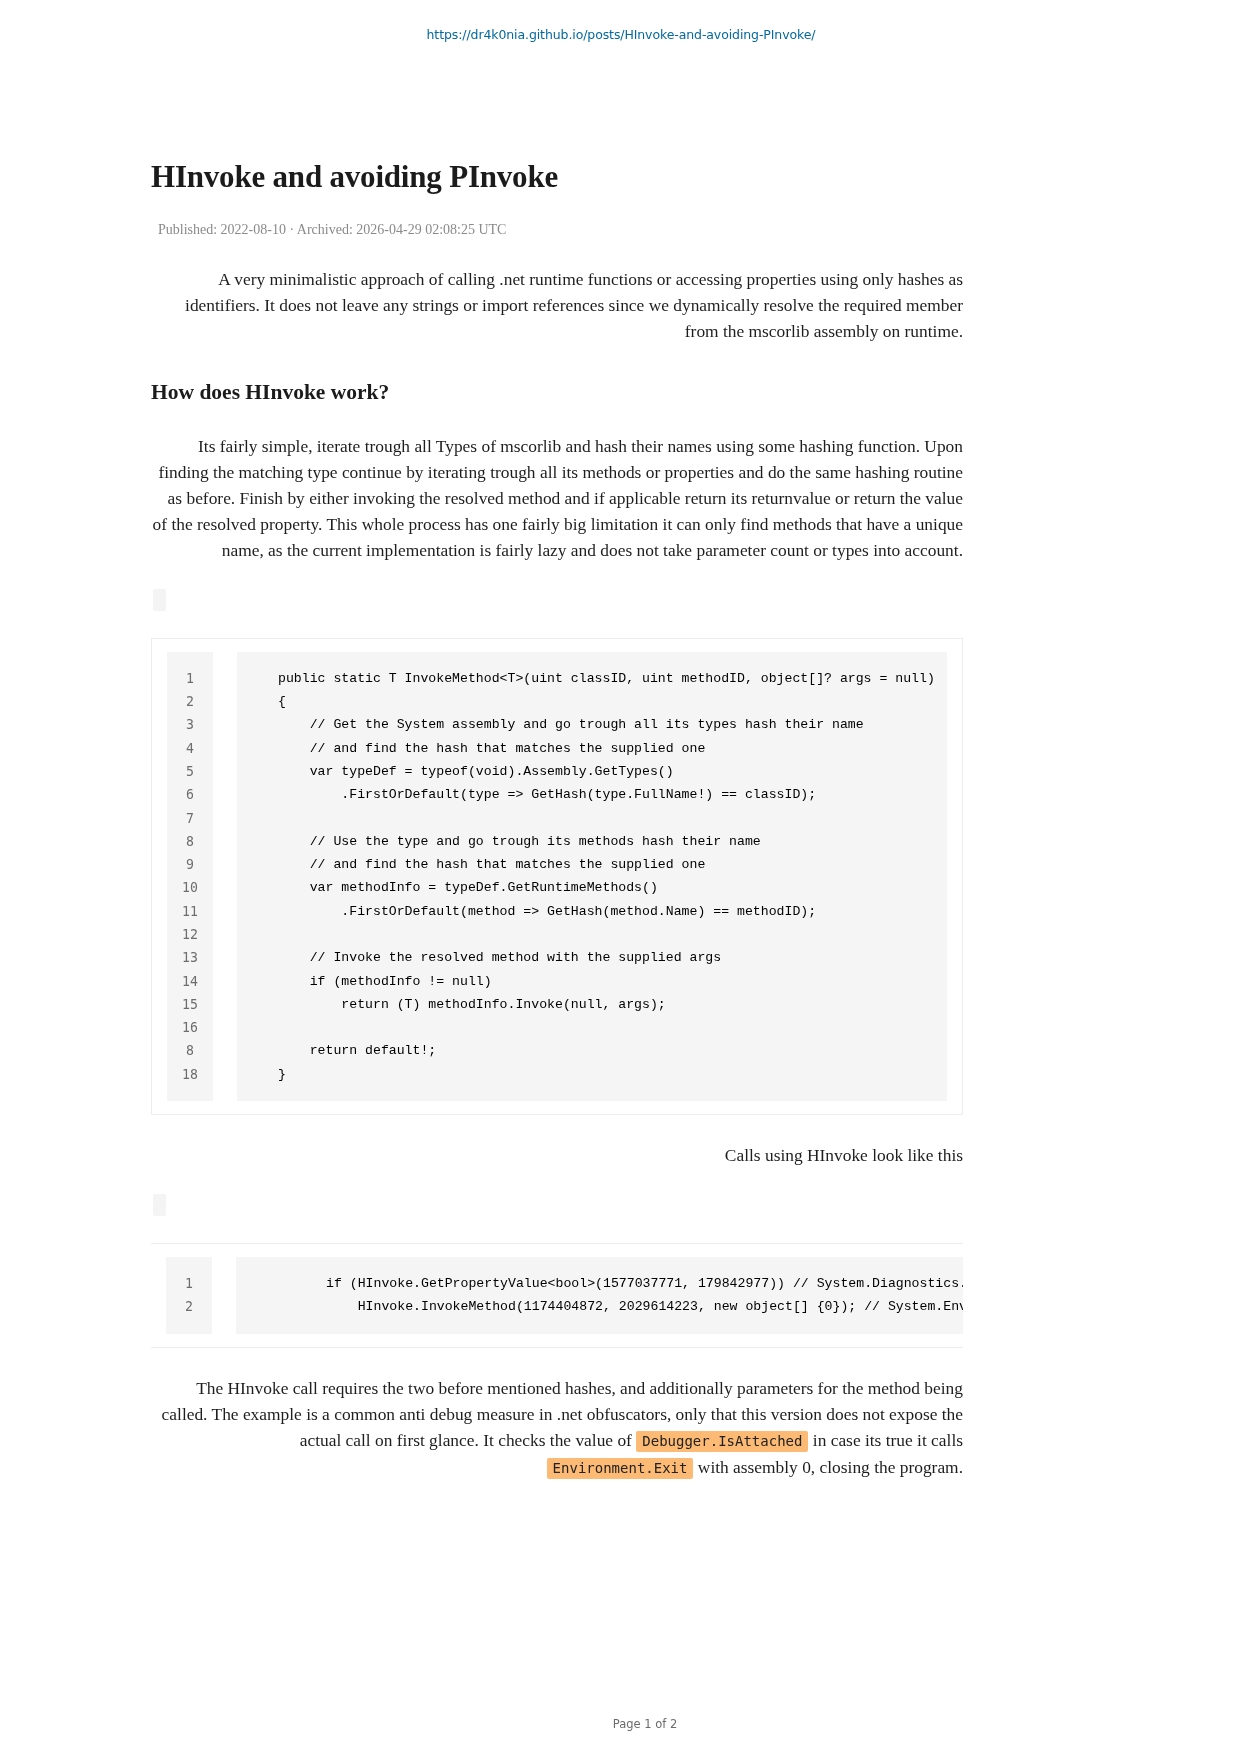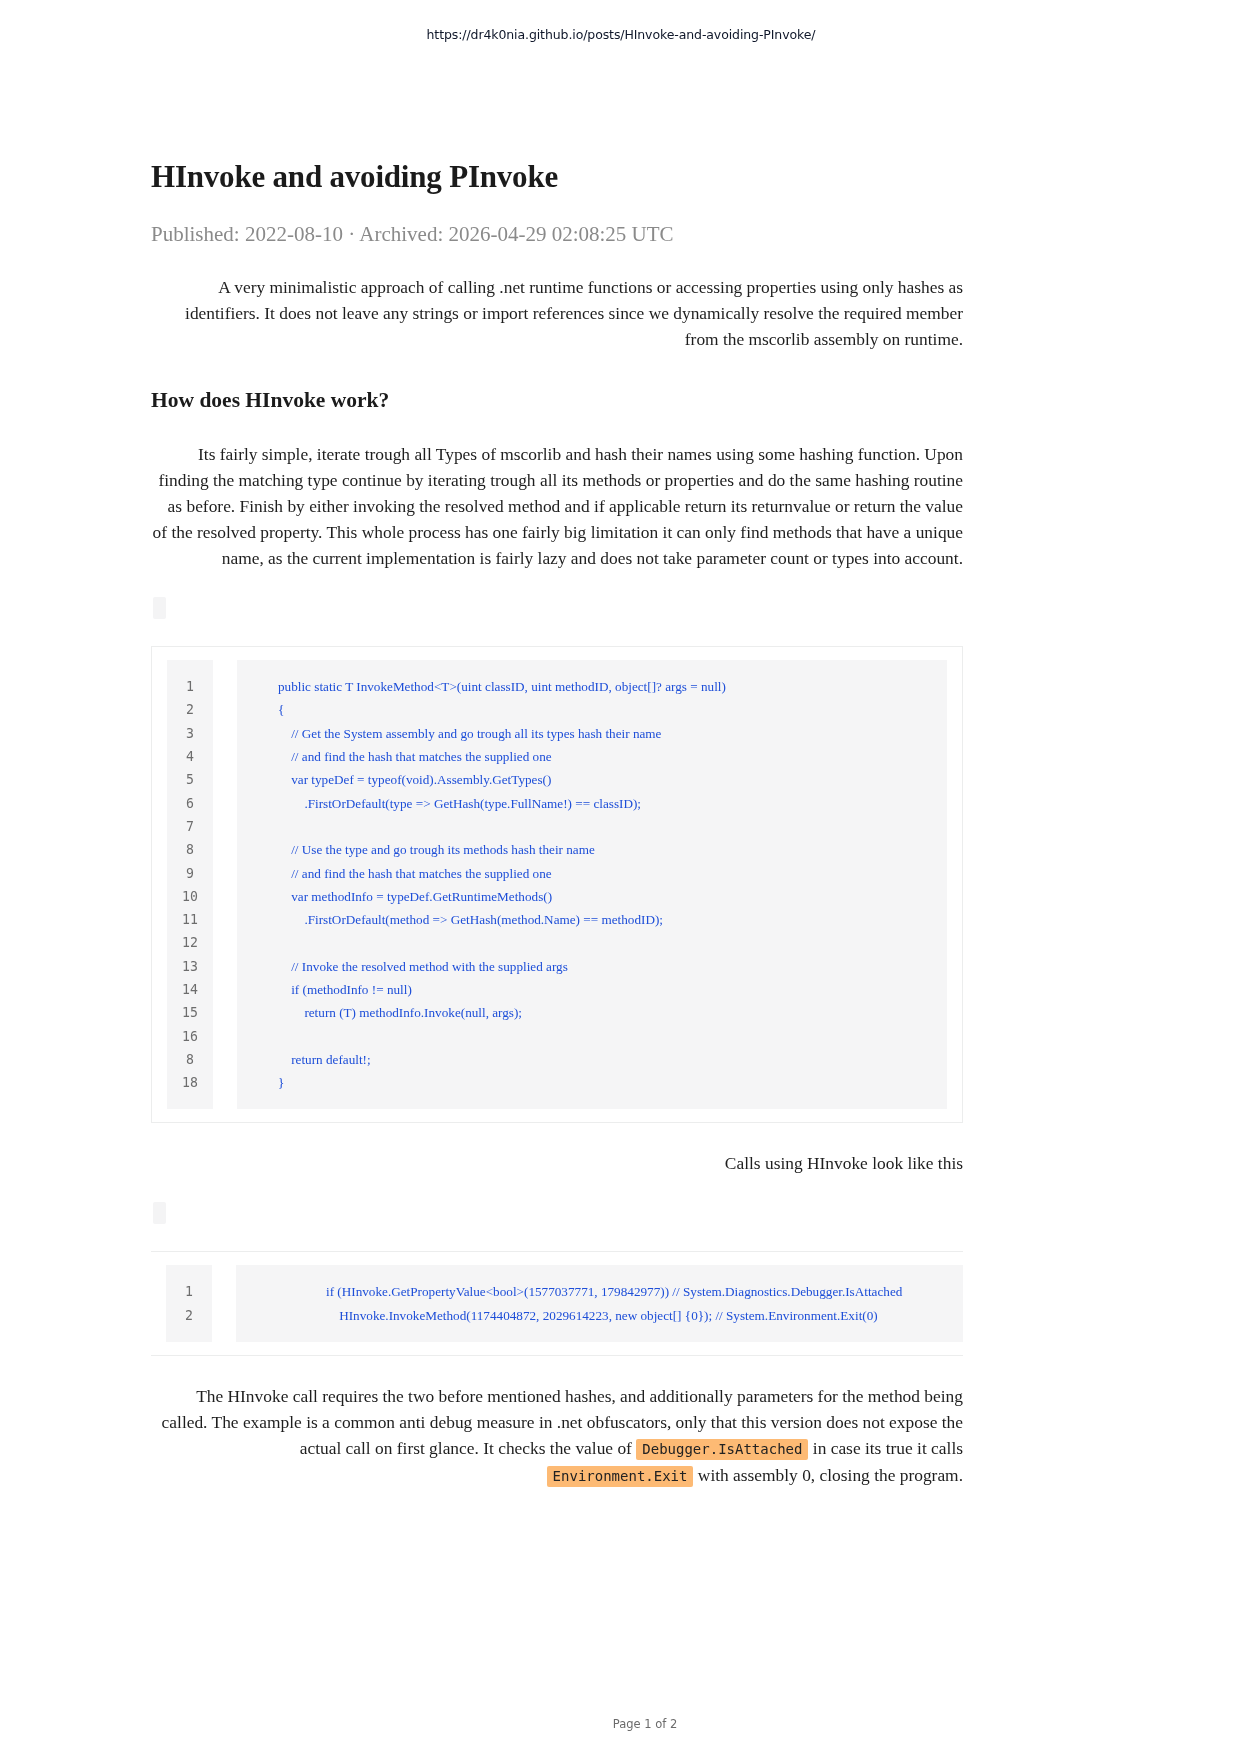--- a/index.html
+++ b/index.html
@@ -19,21 +19,21 @@
     width: 1242px;
     min-height: 1756px;
     position: relative;
     box-sizing: border-box;
   }
   
   .archive-url {
     text-align: center;
     font-family: "DejaVu Sans", sans-serif;
     font-size: 12.5px;
-    color: #0f172a;
+    color: #0369a1;
     letter-spacing: -0.1px;
     padding-top: 29px;
     line-height: 1;
   }
   
   .content {
     width: 812px;
     margin: 0 auto;
     margin-left: 151px;
     padding-top: 117px;
@@ -42,24 +42,25 @@
     font-family: "Liberation Serif", serif;
     font-weight: bold;
     font-size: 31px;
     line-height: 1.15;
     margin: 0 0 0 0;
     color: #1b1b1b;
     letter-spacing: -0.2px;
   }
   .meta {
     font-family: "Liberation Serif", serif;
-    font-size: 21px;
+    font-size: 14px;
     color: #8a8a8a;
     margin-top: 28px;
     line-height: 1.2;
+    margin-left: 7px;
   }
   p.body-text {
     font-family: "Liberation Serif", serif;
     font-size: 17.4px;
     line-height: 26px;
     color: #1e1e1e;
     margin: 27px 0 0 0;
     text-align: right;
   }
   h2.section {
@@ -117,24 +118,24 @@
     margin-left: 24px;
     margin-right: 15px;
     padding: 15px 0 15px 0;
   }
   .codeblock.block-2 .code-scroll {
     margin-right: 0;
     padding-right: 0;
   }
   pre.code {
     margin: 0;
-    font-family: Liberation Serif, serif;
+    font-family: Liberation Mono, monospace;
     font-size: 13.2px;
     line-height: 23.3px;
-    color: #1d4ed8;
+    color: #000000;
     white-space: pre;
     padding-left: 41px;
   }
   .codeblock.block-2 pre.code {
     padding-left: 90px;
   }
   
   code.inline {
     font-family: "DejaVu Sans Mono", monospace;
     font-size: 14px;

